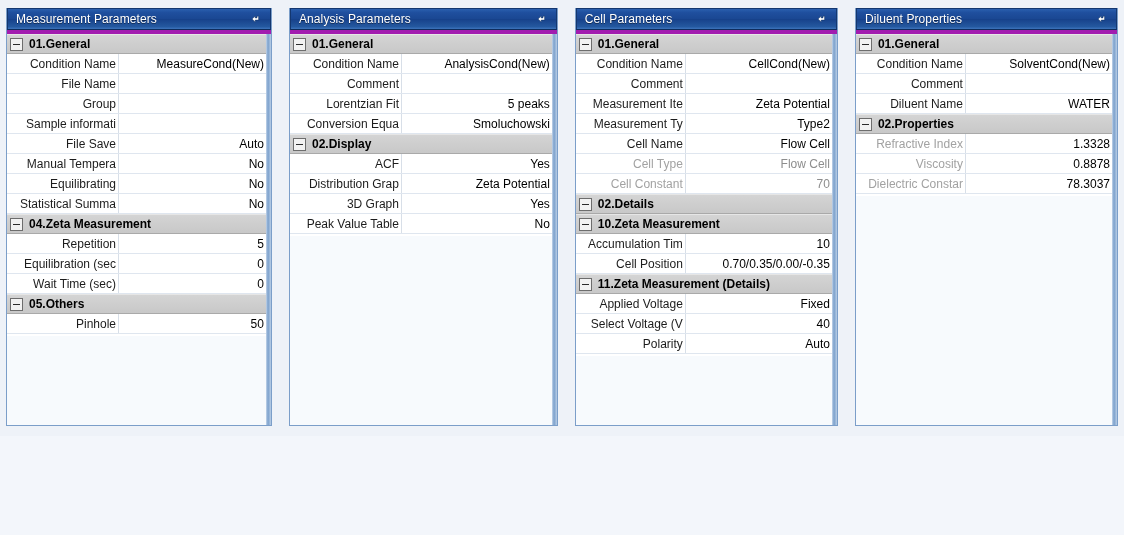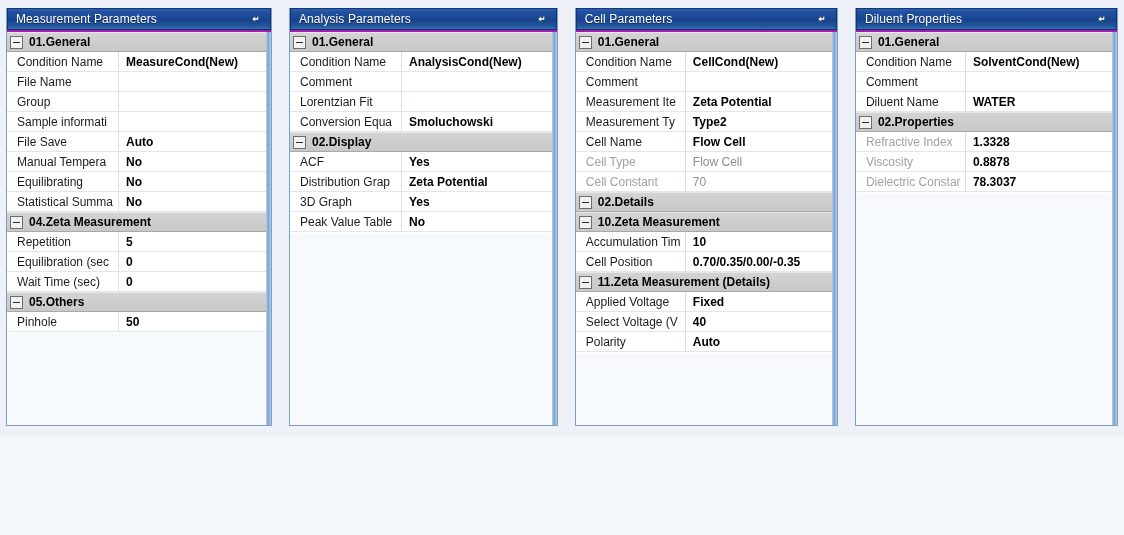--- a/index.html
+++ b/index.html
@@ -85,22 +85,23 @@
     justify-content: center;
     margin-right: 3px;
   }
   .titlebar-btn svg { display: block; }
 
   
   .grid-wrap {
     flex: 1 1 auto;
     position: relative;
     background: #7f1d1d;
-    border-top: 2px solid #a21caf;
-    overflow: hidden;
+    border-top: 4px solid #a21caf;
+    overflow: hidden;
+    text-align: right;
   }
   .grid {
     position: relative;
     background: #ffffff;
     padding-bottom: 2px;
   }
 
   .row {
     height: 20px;
     display: flex;
@@ -158,21 +159,21 @@
     color: #1c1c1c;
     white-space: nowrap;
     overflow: hidden;
     line-height: 17px;
   }
   .cell-value {
     flex: 1 1 auto;
     box-sizing: border-box;
     padding: 2px 2px 0 7px;
     font-size: 12px;
-    font-weight: bold;
+    font-weight: normal;
     color: #000000;
     white-space: nowrap;
     overflow: hidden;
     line-height: 17px;
   }
   .row.dim .cell-label { color: #a2a2a2; }
   .row.dim .cell-value { color: #8d8d8d; font-weight: normal; }
   .row.dimlabel .cell-label { color: #a2a2a2; }
 
   
@@ -303,20 +304,21 @@
             <div class="row">
               <div class="cell-label">Condition Name</div>
               <div class="cell-value">AnalysisCond(New)</div>
             </div>
             <div class="row">
               <div class="cell-label">Comment</div>
               <div class="cell-value"></div>
             </div>
             <div class="row">
               <div class="cell-label">Lorentzian Fit</div>
+              <div class="cell-value">5 peaks</div>
             </div>
             <div class="row">
               <div class="cell-label">Conversion Equa</div>
               <div class="cell-value">Smoluchowski</div>
             </div>
             <div class="row group">
               <span class="group-toggle"></span>
               <span class="group-label">02.Display</span>
             </div>
             <div class="row">

